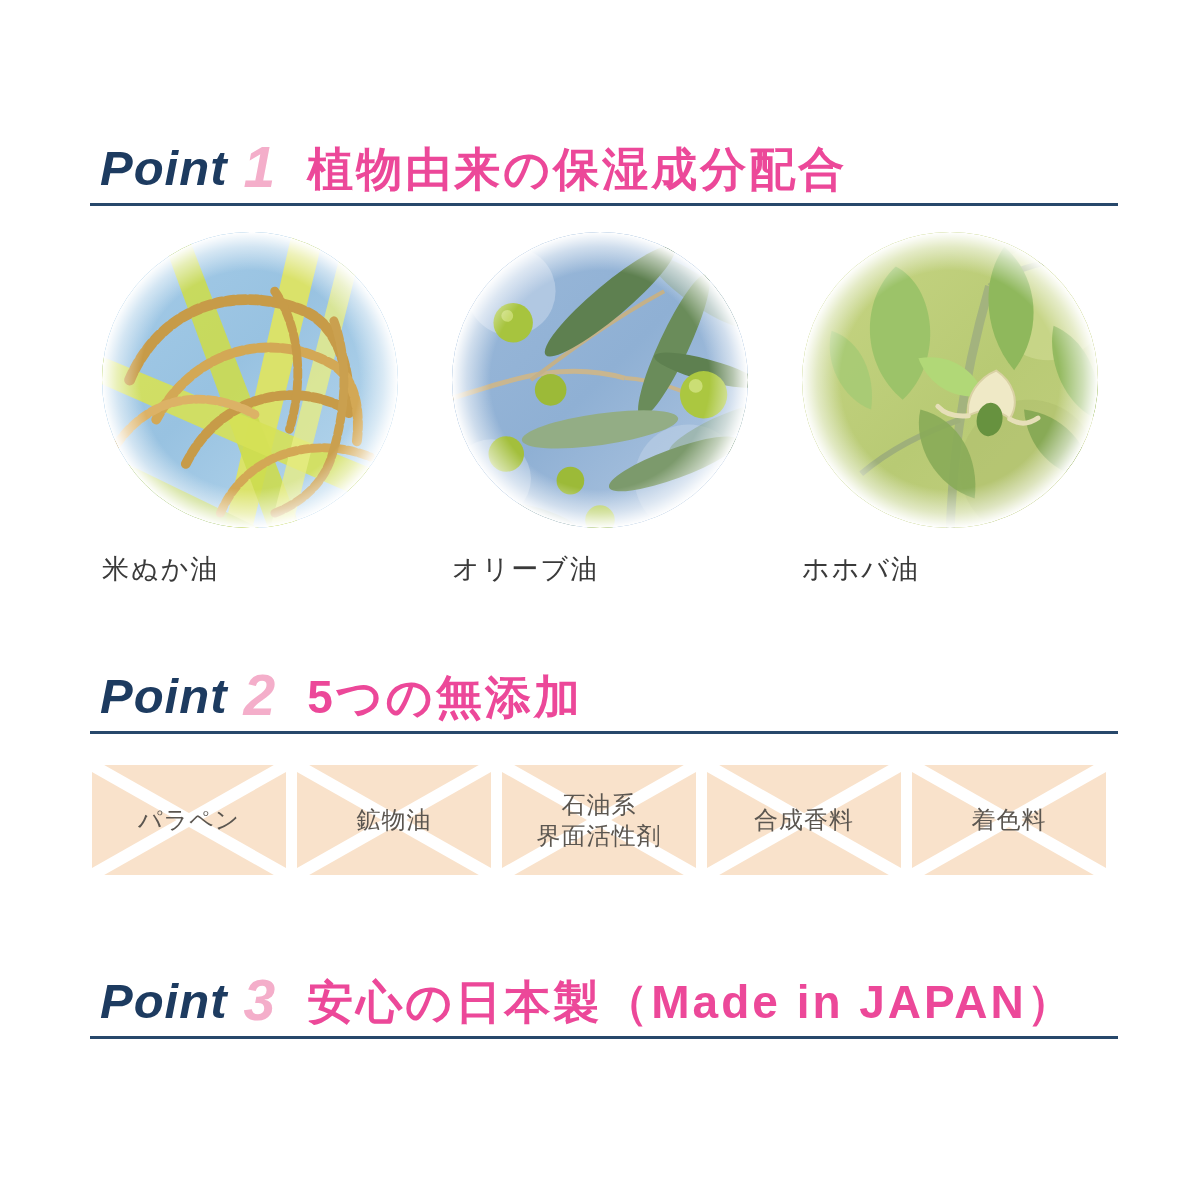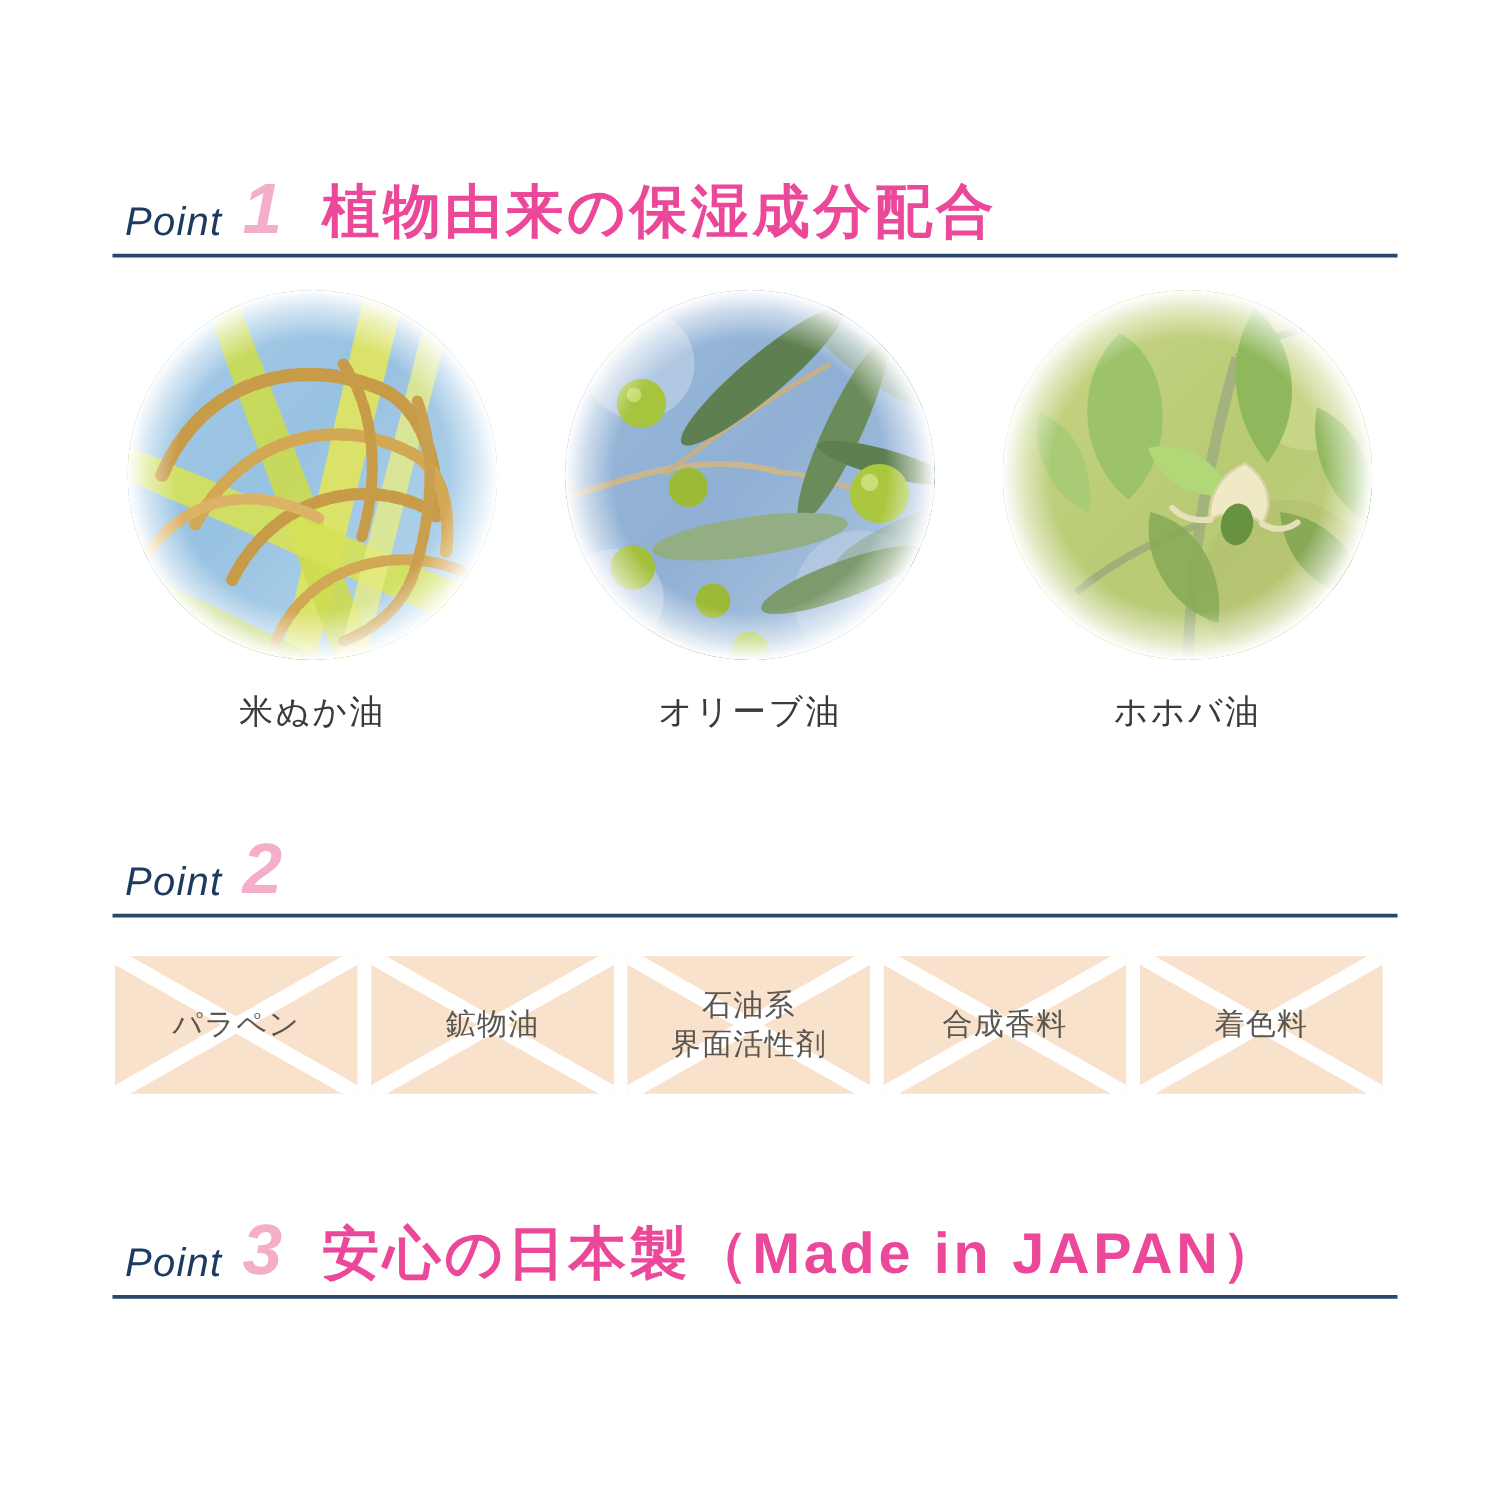--- a/index.html
+++ b/index.html
@@ -24,22 +24,22 @@
     align-items: flex-end;
     border-bottom: 3px solid #27486b;
     padding: 0 0 10px 10px;
   }
   .h1pos { top: 128px; height: 78px; }
   .h2pos { top: 658px; height: 76px; }
   .h3pos { top: 962px; height: 77px; }
 
   .pword {
     font-style: italic;
-    font-weight: 400;
-    font-size: 32px;
+    font-weight: 700;
+    font-size: 49px;
     line-height: 1;
     color: #1d3b60;
     letter-spacing: 1px;
   }
   .pnum {
     font-style: italic;
     font-weight: 700;
     font-size: 57px;
     line-height: 0.92;
     color: #f4aeca;
@@ -76,21 +76,21 @@
     pointer-events: none;
   }
   .p1 { left: 102px; }
   .p2 { left: 452px; }
   .p3 { left: 802px; }
 
   .photo-label {
     position: absolute;
     top: 551px;
     width: 296px;
-    text-align: center;
+    text-align: left;
     font-size: 27px;
     color: #3a3a3a;
     letter-spacing: 2px;
   }
   .l1 { left: 102px; }
   .l2 { left: 452px; }
   .l3 { left: 802px; }
 
   
   .nobox {
@@ -227,20 +227,21 @@
     <span class="fade"></span>
   </figure>
 
   <div class="photo-label l1">米ぬか油</div>
   <div class="photo-label l2">オリーブ油</div>
   <div class="photo-label l3">ホホバ油</div>
 
   <header class="heading h2pos">
     <span class="pword">Point</span>
     <span class="pnum">2</span>
+    <span class="ptitle">5つの無添加</span>
   </header>
 
   <div class="nobox b1">
     <svg class="cross" viewBox="0 0 194 110" preserveAspectRatio="none" aria-hidden="true">
       <line x1="0" y1="0" x2="194" y2="110" stroke="#ffffff" stroke-width="12"></line>
       <line x1="194" y1="0" x2="0" y2="110" stroke="#ffffff" stroke-width="12"></line>
     </svg>
     <span class="nolabel">パラペン</span>
   </div>
 

